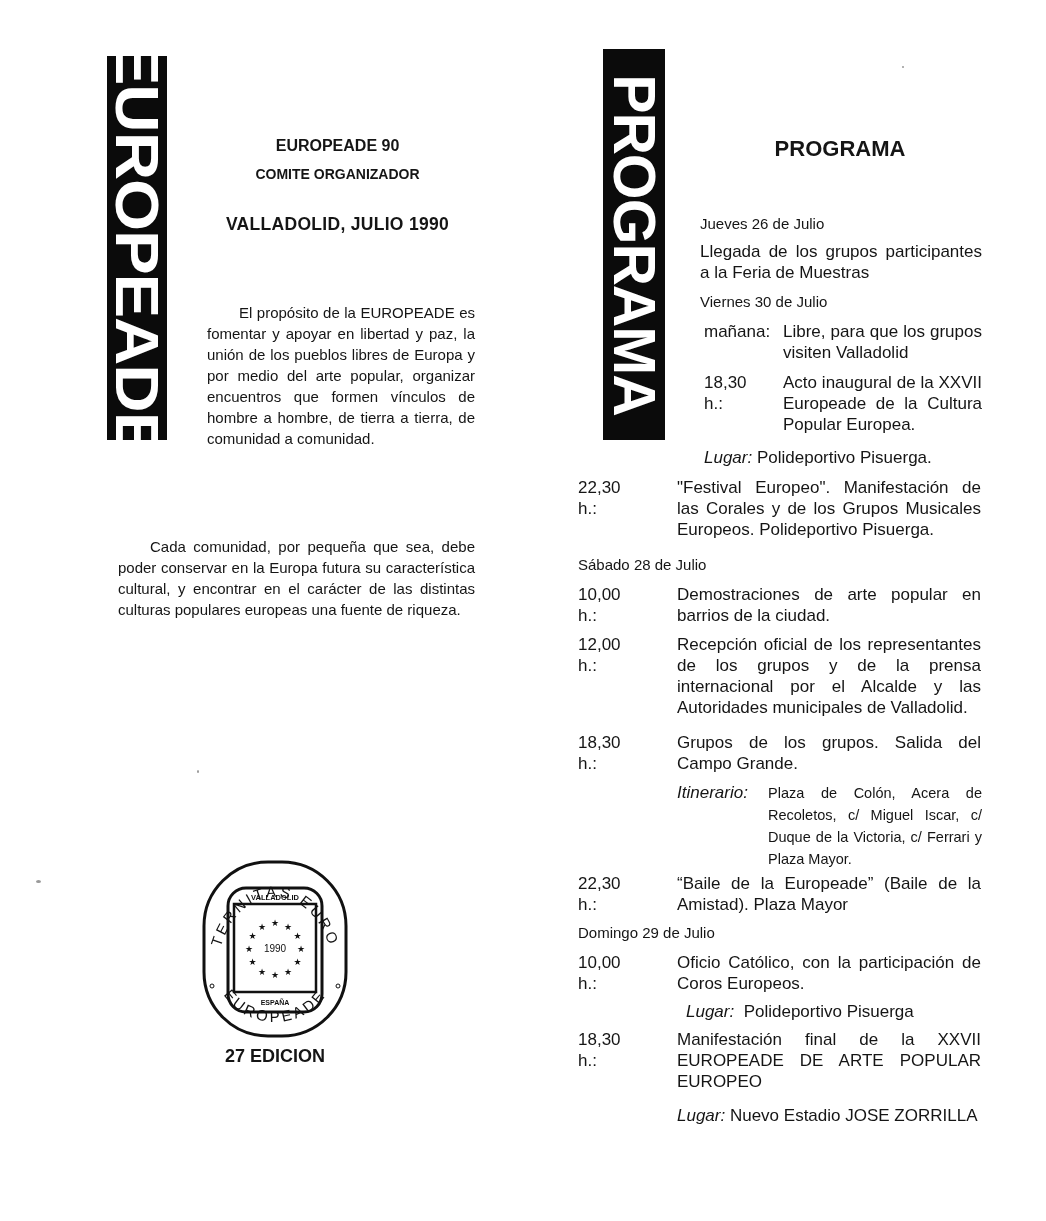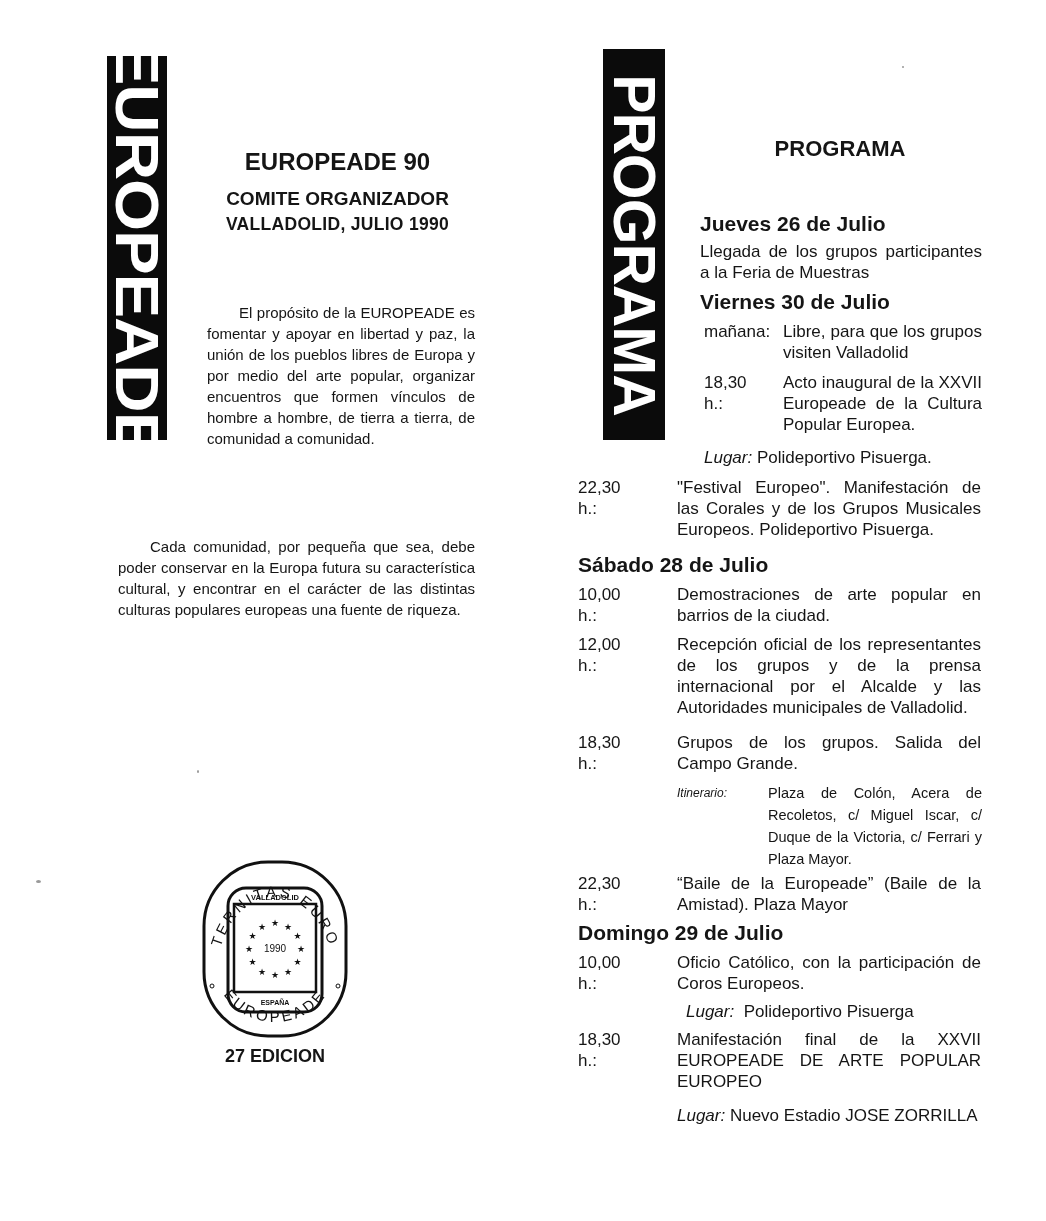--- a/index.html
+++ b/index.html
@@ -21,38 +21,38 @@
     font-family: "Liberation Sans", sans-serif;
     letter-spacing: -1px;
   }
   #banner-europeade { left: 107px; top: 56px; width: 60px; height: 384px; }
   #banner-europeade .vtext { font-size: 62px; transform: translate(-50%, -50%) rotate(90deg) scaleX(1.08); }
   #banner-programa { left: 603px; top: 49px; width: 62px; height: 391px; }
   #banner-programa .vtext { font-size: 60px; transform: translate(-50%, -50%) rotate(90deg) scaleX(0.98); }
 
   
   .head-block { left: 200px; width: 275px; text-align: center; font-weight: bold; }
-  #title { top: 148px; font-size: 24px; }
-  #sub1 { top: 188px; font-size: 19px; }
+  #title { top: 137px; font-size: 16px; }
+  #sub1 { top: 166px; font-size: 14px; }
   #sub2 { top: 214px; font-size: 17.5px; letter-spacing: 0.3px; }
 
   .para { font-size: 15px; line-height: 21px; text-align: justify; margin-top: 40px; }
   .para p { margin: 0; text-indent: 32px; }
   #intro { left: 207px; top: 262px; width: 268px; }
   #body-paras { left: 118px; top: 496px; width: 357px; }
   #body-paras p { margin-bottom: 9.5px; }
 
   
   #seal { left: 200px; top: 858px; width: 150px; height: 182px; }
   #edition { left: 200px; top: 1046px; width: 150px; text-align: center; font-weight: bold; font-size: 18px; }
 
   
   #prog-title { left: 700px; top: 136px; width: 280px; text-align: center; font-weight: bold; font-size: 22px; }
   .prog { font-size: 17px; line-height: 21px; }
-  .day { font-weight: bold; font-size: 21px; }
+  .day { font-weight: normal; font-size: 15px; }
   .row { position: absolute; }
   .row .t { position: absolute; left: 0; top: 0; }
   .row .d { position: absolute; text-align: justify; }
   .it { font-style: italic; }
   .small { font-size: 14.5px; line-height: 22px; }
 
   .speck { position: absolute; background: #999; border-radius: 50%; }
 </style>
 </head>
 <body>
@@ -145,21 +145,21 @@
   </div>
   <div class="row" style="left:578px; top:634px;">
     <span class="t">12,00 h.:</span>
     <span class="d" style="left:99px; width:304px;">Recepción oficial de los representantes de los grupos y de la prensa internacional por el Alcalde y las Autoridades municipales de Valladolid.</span>
   </div>
   <div class="row" style="left:578px; top:732px;">
     <span class="t">18,30 h.:</span>
     <span class="d" style="left:99px; width:304px;">Grupos de los grupos. Salida del Campo Grande.</span>
   </div>
   <div class="row small" style="left:677px; top:782px;">
-    <span class="t it" style="font-size:12px;">Itinerario:</span>
+    <span class="t it" style="font-size:17px;">Itinerario:</span>
     <span class="d" style="left:91px; width:214px;">Plaza de Colón, Acera de Recoletos, c/ Miguel Iscar, c/ Duque de la Victoria, c/ Ferrari y Plaza Mayor.</span>
   </div>
   <div class="row" style="left:578px; top:873px;">
     <span class="t">22,30 h.:</span>
     <span class="d" style="left:99px; width:304px;">“Baile de la Europeade” (Baile de la Amistad). Plaza Mayor</span>
   </div>
 
   <div class="abs day" style="left:578px; top:922px;">Domingo 29 de Julio</div>
   <div class="row" style="left:578px; top:952px;">
     <span class="t">10,00 h.:</span>

